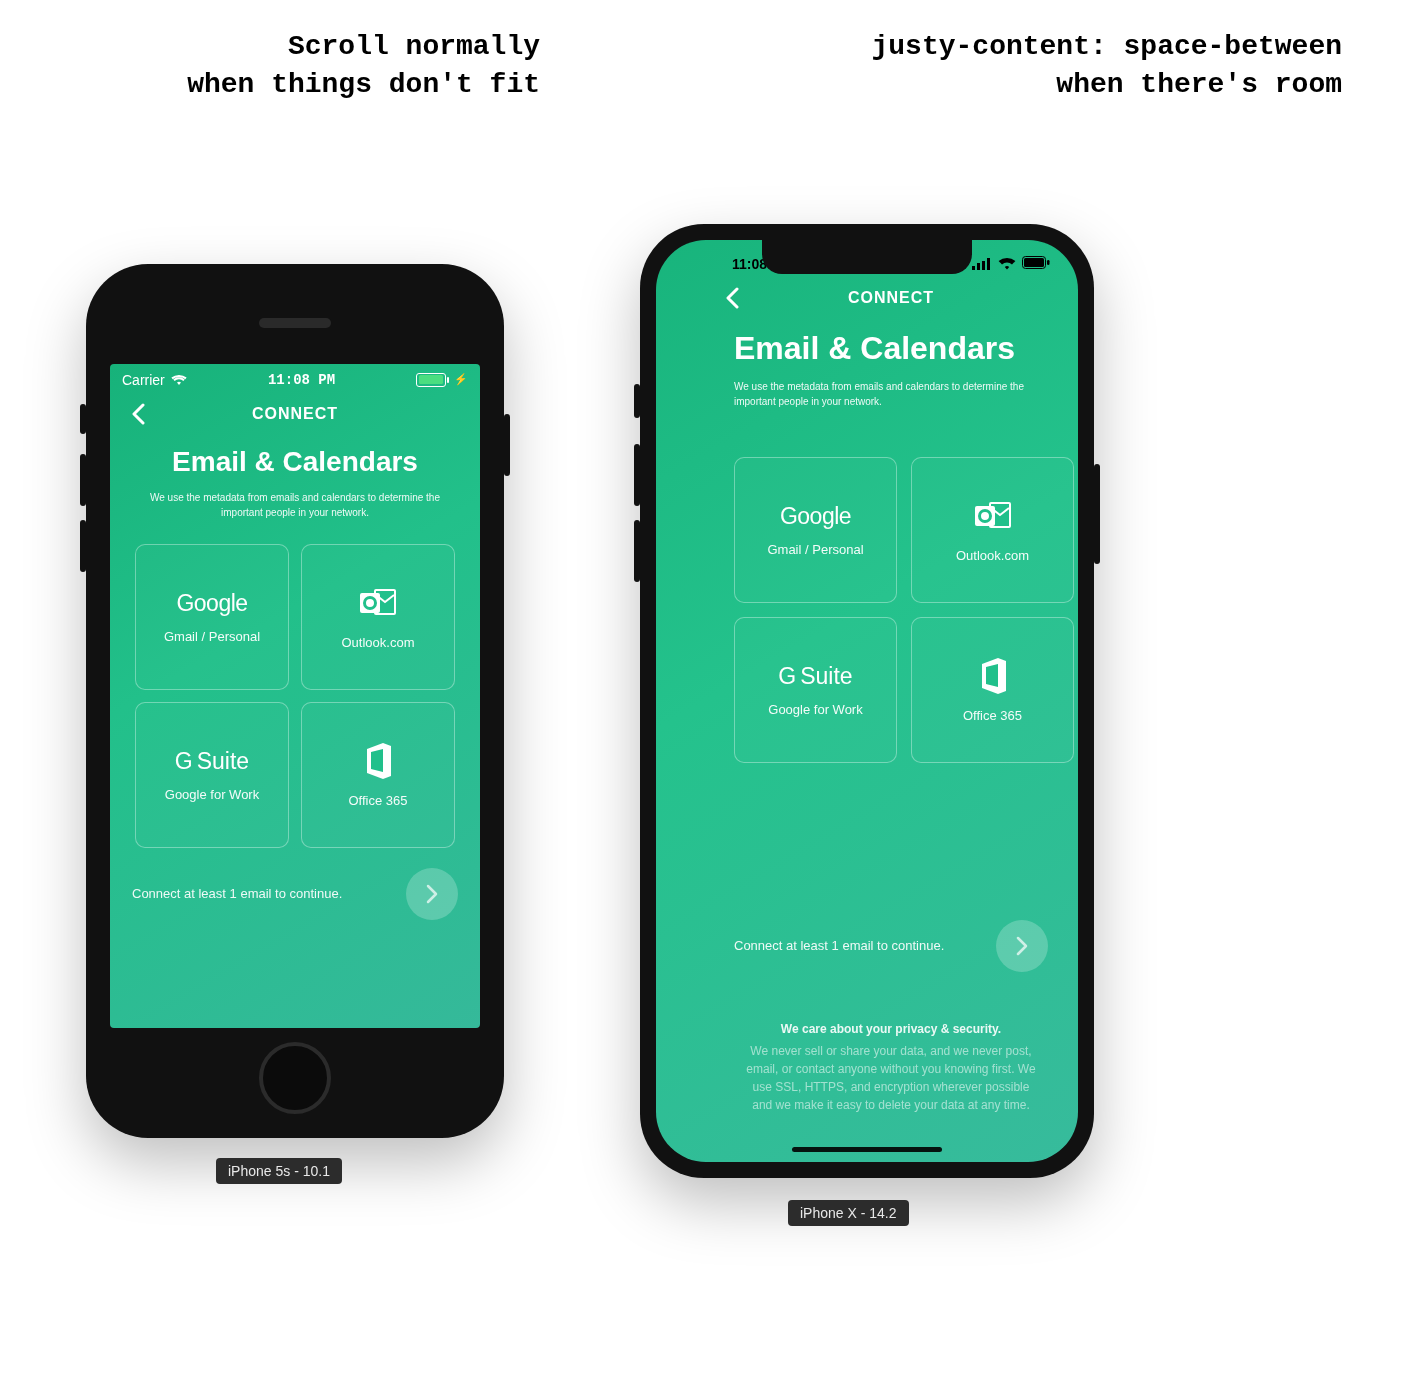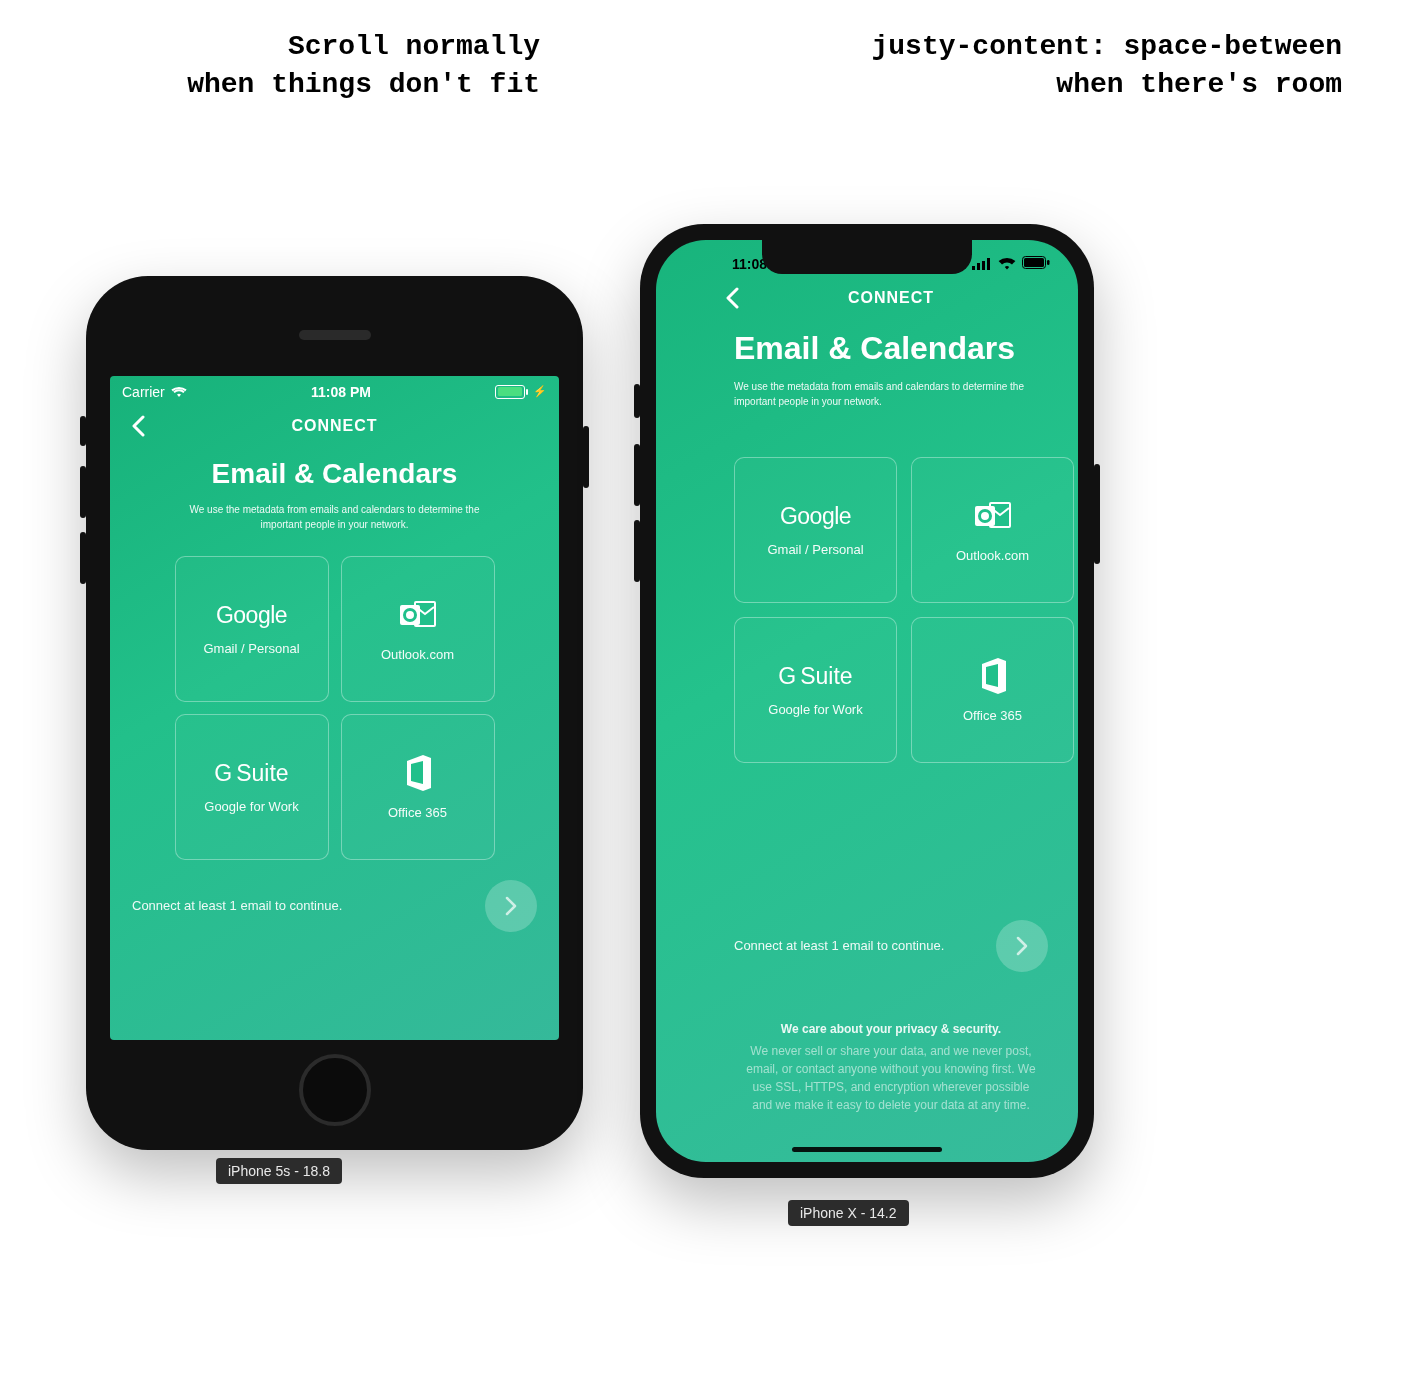--- a/index.html
+++ b/index.html
@@ -30,22 +30,22 @@
   .devices {
     position: relative;
     width: 100%;
     height: 1200px;
   }
 
   
   .iphone5 {
     position: absolute;
     left: 86px;
-    top: 172px;
-    width: 497px;
+    top: 160px;
+    width: 418px;
     height: 874px;
     background: #111;
     border-radius: 62px;
     padding: 100px 24px 110px 24px;
     box-shadow: 0 25px 60px rgba(0,0,0,.25);
   }
   .iphone5 .side-btn { position:absolute; background:#111; border-radius:3px; }
   .iphone5 .sb1 { left:-6px; top:140px; width:6px; height:30px; }
   .iphone5 .sb2 { left:-6px; top:190px; width:6px; height:52px; }
   .iphone5 .sb3 { left:-6px; top:256px; width:6px; height:52px; }
@@ -218,21 +218,21 @@
     <div class="screen">
       <div class="statusbar">
         <span style="display:flex;align-items:center;gap:6px;">
           <span>Carrier</span>
           <span class="wifi-icon">
             <svg width="16" height="12" viewBox="0 0 16 12">
                 <path d="M8 11 6 8.6a3.2 3.2 0 0 1 4 0Zm-4.4-4A6.5 6.5 0 0 1 12.4 7l1.3-1.6a8.5 8.5 0 0 0-11.4 0ZM.4 3.6 1.7 5.2a10.5 10.5 0 0 1 12.6 0l1.3-1.6a12.5 12.5 0 0 0-15.2 0Z" fill="#fff"></path>
               </svg>
           </span>
         </span>
-        <span style="font-weight:600;">11:08 PM</span>
+        <span style="font-weight:600;font-family:Liberation Mono, monospace;">11:08 PM</span>
         <span class="sbright">
           <span class="battery-pill">
               <i></i>
             </span>
           <span class="bolt">⚡</span>
         </span>
       </div>
 
       <div class="navbar">
         <span class="backbtn">
@@ -392,15 +392,15 @@
             <span class="ptitle">We care about your privacy &amp; security.</span>
             <span>We never sell or share your data, and we never post, email, or contact anyone without you knowing first. We use SSL, HTTPS, and encryption wherever possible and we make it easy to delete your data at any time.</span>
           </div>
         </div>
       </div>
 
       <div class="home-indicator"></div>
     </div>
   </div>
 
-  <div class="chip c1">iPhone 5s - 18.8</div>
+  <div class="chip c1">iPhone 5s - 10.1</div>
   <div class="chip c2">iPhone X - 14.2</div>
 </div>
 
 </body></html>

